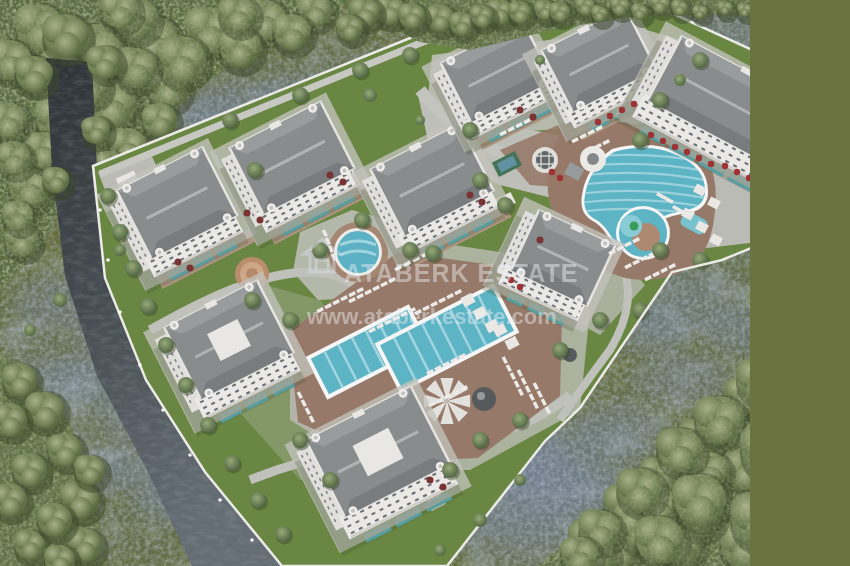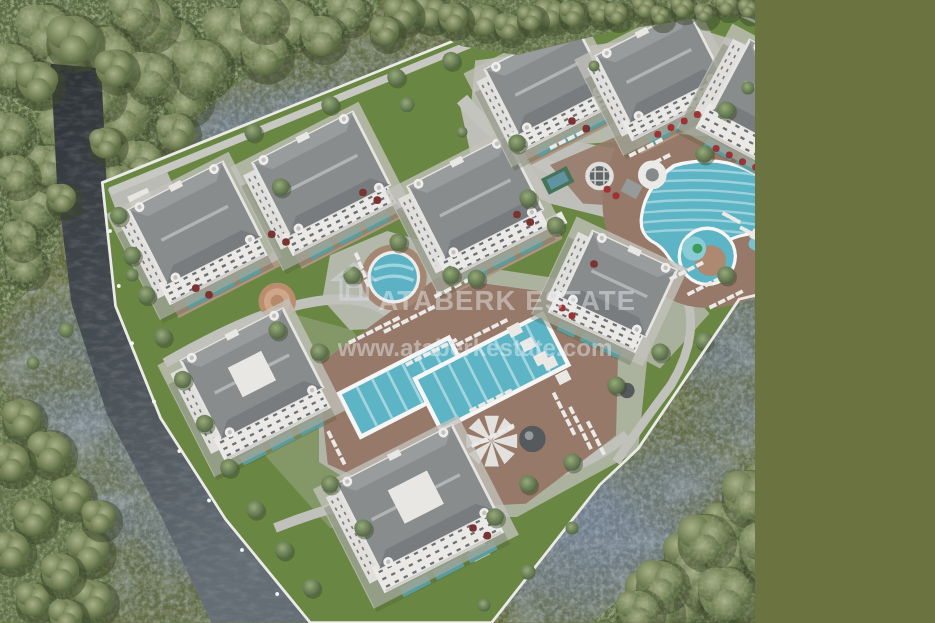--- a/index.html
+++ b/index.html
@@ -1,16 +1,16 @@
 <!DOCTYPE html>
 <html><head>
 <meta charset="utf-8">
 <style>
 html,body{margin:0;padding:0;background:#6b7441;font-family:"Liberation Sans",sans-serif;}
-#scene{position:relative;width:686px;height:566px;overflow:hidden;}
+#scene{position:relative;width:750px;height:566px;overflow:hidden;}
 svg{display:block;}
 </style>
 </head>
 <body>
 <div id="scene">
 <svg width="850" height="566" viewBox="0 0 850 566">
 <defs>
 <filter id="mottle" x="-5%" y="-5%" width="110%" height="110%">
   <feTurbulence type="fractalNoise" baseFrequency="0.22 0.22" numOctaves="2" seed="11"></feTurbulence>
   <feColorMatrix type="matrix" values="0 0 0 0 0.52  0 0 0 0 0.58  0 0 0 0 0.68  0 1.9 0 0 -0.72"></feColorMatrix>

